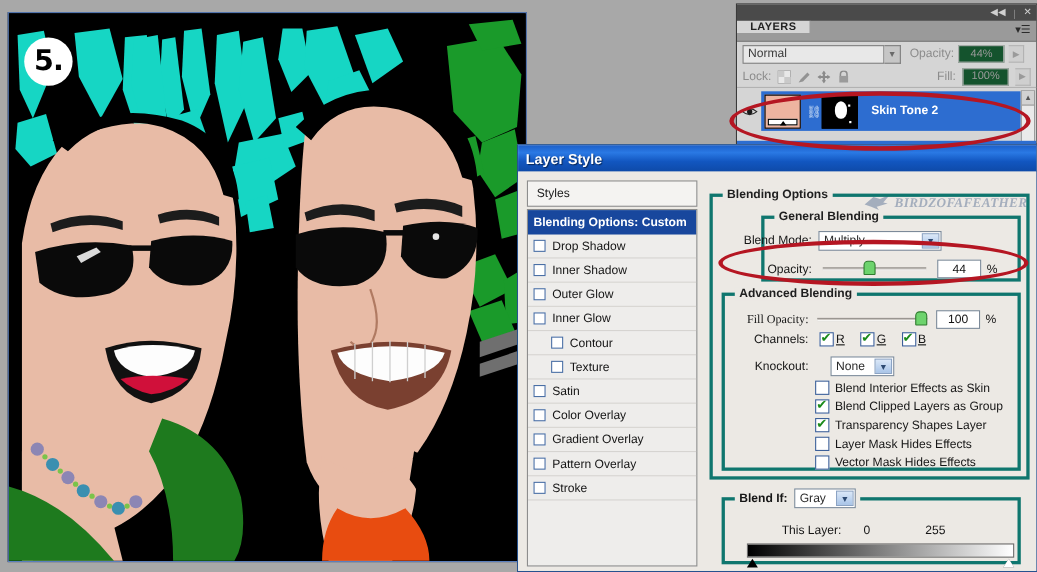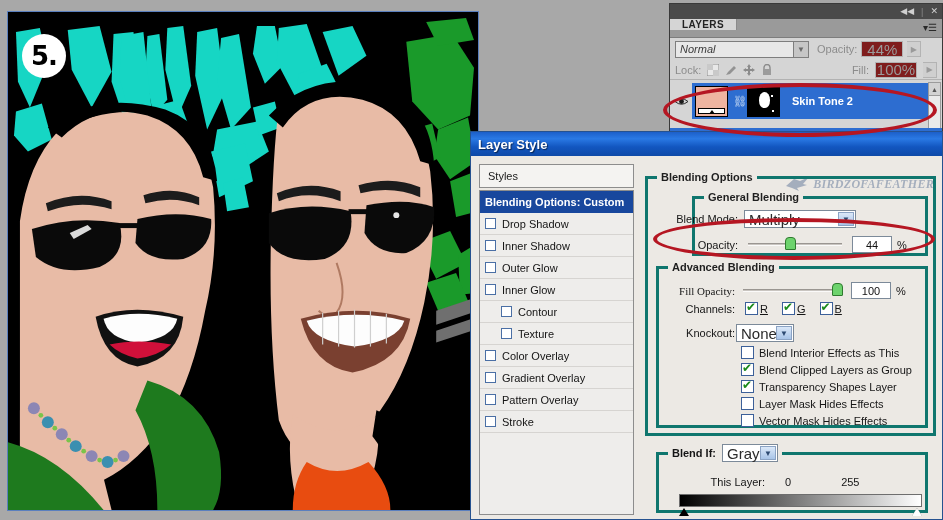--- a/index.html
+++ b/index.html
@@ -76,23 +76,23 @@
     font-size: 11px; color: #3c3c3c;
   }
   .pz-select-arrow {
     width: 15px; height: 17px; background: #c6c6c6;
     border: 1px solid #7e7e7e; border-left: none;
     display: flex; align-items: center; justify-content: center;
     font-size: 8px; color: #6a6a6a;
   }
   .dim-label { color: #8c8c8c; font-size: 11px; }
   .dim-field {
-    height: 16px; min-width: 42px; background: #7f1d1d;
+    height: 16px; min-width: 42px; background: #14532d;
     border: 1px solid #b3b3b3; color: #9a9a9a;
-    display: flex; align-items: center; justify-content: center; font-size: 15px;
+    display: flex; align-items: center; justify-content: center; font-size: 10px;
   }
   .dim-stepper {
     width: 14px; height: 16px; background: #cfcfcf; border: 1px solid #b3b3b3;
     border-left: none; color: #9a9a9a; font-size: 8px;
     display: flex; align-items: center; justify-content: center;
   }
   #lock-row {
     height: 20px; display: flex; align-items: center;
     padding: 0 5px; gap: 6px; background: #d5d5d5;
     border-bottom: 1px solid #b2b2b2;
@@ -205,21 +205,21 @@
     position: absolute; top: -8px; left: 9px; background: #ece9e4;
     padding: 0 4px; font-size: 11px; font-weight: bold; color: #1f1f1f;
   }
   .row { display: flex; align-items: center; }
   .fld-label { font-size: 11px; color: #161616; }
   .u { text-decoration: underline; }
   .combo {
     height: 18px; background: #fff; border: 1px solid #7c8a99;
     display: flex; align-items: center; position: relative;
   }
-  .combo .val { padding-left: 4px; font-size: 15px; color: #2b2b2b; }
+  .combo .val { padding-left: 4px; font-size: 11px; color: #2b2b2b; }
   .combo .arw {
     position: absolute; right: 1px; top: 1px; bottom: 1px; width: 16px;
     background: linear-gradient(to bottom,#dbe8f8,#a8c4e8);
     border: 1px solid #8ba3c4;
     display: flex; align-items: center; justify-content: center;
     font-size: 8px; color: #2d4a72;
   }
   .numbox {
     height: 17px; background: #fff; border: 1px solid #7c8a99;
     display: flex; align-items: center; justify-content: center;
@@ -415,21 +415,21 @@
       <span class="topbar-sep">|</span>
       <span class="topbar-btn">✕</span>
     </div>
 
     <div id="panel-tabrow">
       <div id="layers-tab">LAYERS</div>
       <div id="panel-menu-icon">▾☰</div>
     </div>
 
     <div id="blend-row">
-      <div class="pz-select" style="width:119px;font-style:italic;">
+      <div class="pz-select" style="width:129px;">
         <span>Normal</span>
       </div>
       <div class="pz-select-arrow" style="margin-left:-4px;">▼</div>
       <span class="dim-label" style="margin-left:4px;">Opacity:</span>
       <div class="dim-field">44%</div>
       <div class="dim-stepper">▶</div>
     </div>
 
     <div id="lock-row">
       <span class="dim-label">Lock:</span>
@@ -512,20 +512,24 @@
           <div class="style-item indent">
             <span class="cb"></span>
             <span>Contour</span>
           </div>
           <div class="style-item indent">
             <span class="cb"></span>
             <span>Texture</span>
           </div>
           <div class="style-item">
             <span class="cb"></span>
+            <span>Satin</span>
+          </div>
+          <div class="style-item">
+            <span class="cb"></span>
             <span>Color Overlay</span>
           </div>
           <div class="style-item">
             <span class="cb"></span>
             <span>Gradient Overlay</span>
           </div>
           <div class="style-item">
             <span class="cb"></span>
             <span>Pattern Overlay</span>
           </div>
@@ -596,30 +600,30 @@
             <span class="fld-label u">G</span>
           </span>
           <span style="display:inline-flex; align-items:center; margin-left:14px;">
             <span class="chan-cb checked"></span>
             <span class="fld-label u">B</span>
           </span>
         </div>
 
         <div class="row" style="position:absolute; left:18px; top:160px;">
           <span class="fld-label" style="width:72px; text-align:right;">Knockout:</span>
-          <div class="combo" style="margin-left:1px; width:58px;">
+          <div class="combo" style="margin-left:20px; width:58px;">
             <span class="val">None</span>
             <span class="arw">▼</span>
           </div>
         </div>
 
         <div style="position:absolute; left:96px; top:180px;">
           <div class="check-row">
             <span class="cb2"></span>
-            <span class="fld-label">Blend Interior Effects as This</span>
+            <span class="fld-label">Blend Interior Effects as Skin</span>
           </div>
           <div class="check-row">
             <span class="cb2 checked"></span>
             <span class="fld-label">Blend Clipped Layers as Group</span>
           </div>
           <div class="check-row">
             <span class="cb2 checked"></span>
             <span class="fld-label">Transparency Shapes Layer</span>
           </div>
           <div class="check-row">

